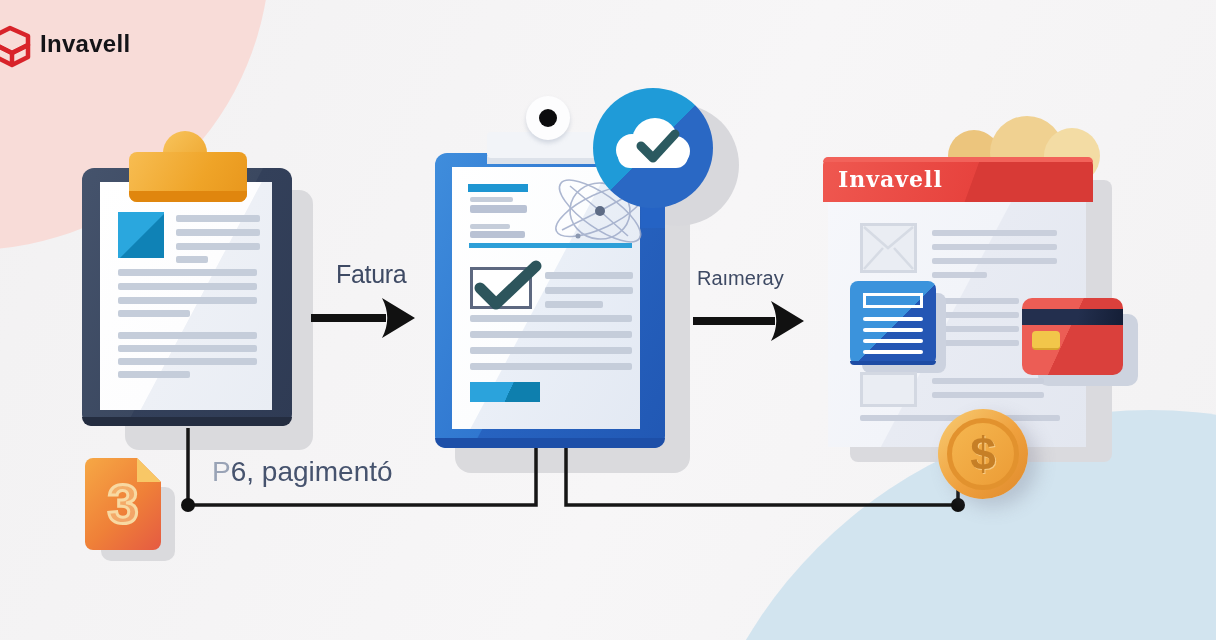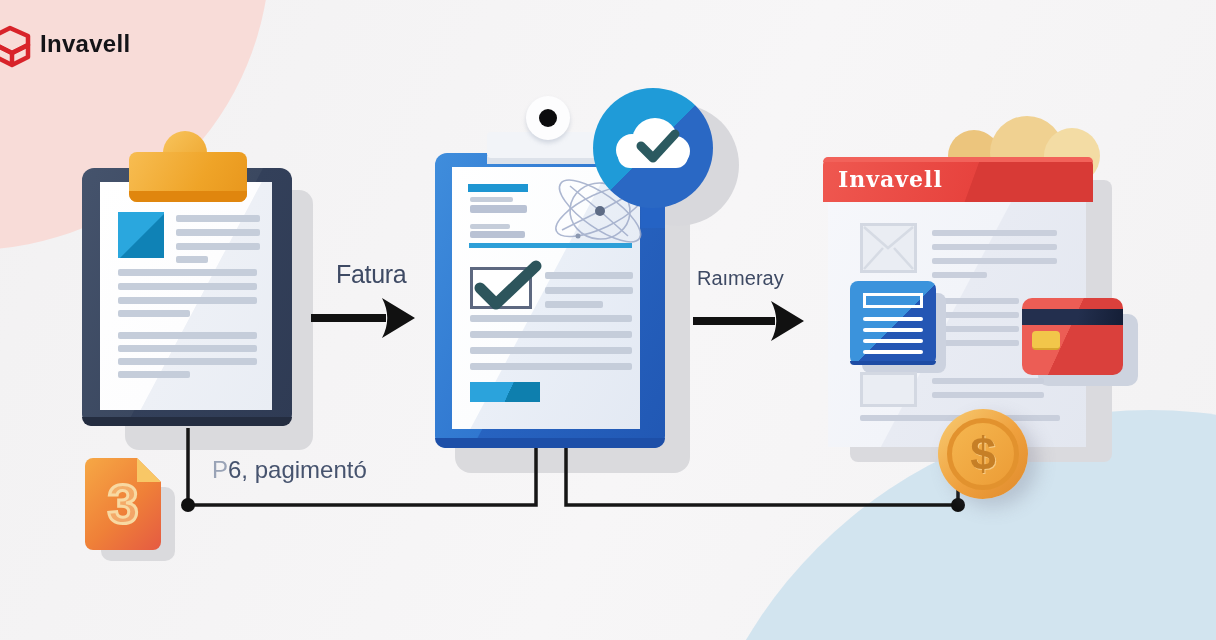--- a/index.html
+++ b/index.html
@@ -98,21 +98,21 @@
     clip-path:polygon(0 0, calc(100% - 24px) 0, 100% 24px, 100% 100%, 0 100%);
     display:flex; align-items:center; justify-content:center; }
   .file3-fold { left:137px; top:458px; width:0; height:0;
     border-bottom:24px solid #f8c766; border-right:24px solid transparent; }
   .file3-num { font-size:56px; font-weight:700; color:rgba(248,217,162,.45);
     -webkit-text-stroke:3px #f8d9a2; line-height:1; }
   
   .flow-label { color:#3e4a64; }
   #label-arrow1 { left:336px; top:260px; font-size:25px; letter-spacing:-.3px; }
   #label-arrow2 { left:697px; top:267px; font-size:20px; }
-  #label-bottom { left:212px; top:456px; font-size:24px; color:#46536e; }
+  #label-bottom { left:212px; top:456px; font-size:28px; color:#46536e; }
   #label-bottom .prefix { color:#99a3b6; }
   svg { display:block; }
 </style>
 </head>
 <body>
 
 <div id="canvas">
 
   <div class="abs bg-pink"></div>
   <div class="abs bg-blue"></div>

